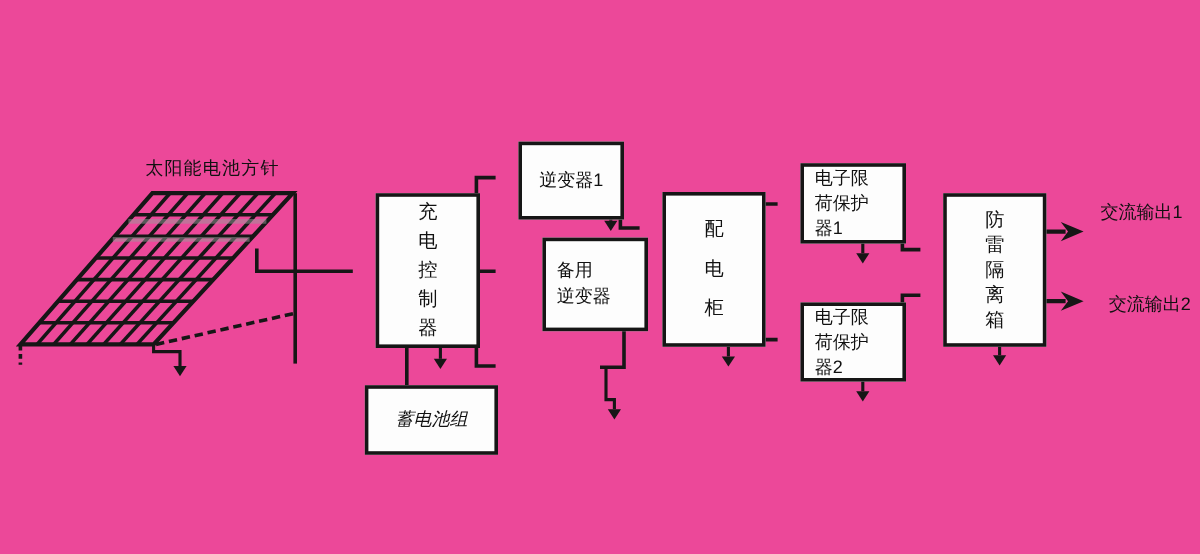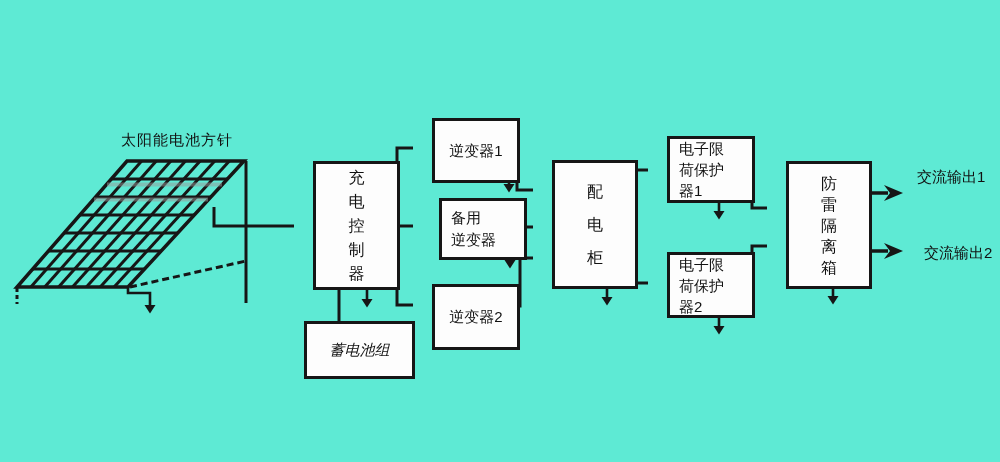--- a/index.html
+++ b/index.html
@@ -1,17 +1,17 @@
 <!DOCTYPE html>
 <html><head>
 <meta charset="utf-8">
 <style>
   html,body{margin:0;padding:0;background:#ffffff;}
   .stage{
-    position:relative;width:1000px;height:462px;background:#5eead4;
+    position:relative;width:1000px;height:462px;background:#ec4899;
     font-family:"Liberation Sans","DejaVu Sans",sans-serif;color:#111;
     overflow:hidden;
   }
   .stage svg{position:absolute;left:0;top:0;}
   .box{
     position:absolute;box-sizing:border-box;border:3px solid #161616;
     background:#fdfdfd;display:flex;align-items:center;justify-content:center;margin-left:19px;
   }
   .bl{font-size:15px;white-space:pre-line;line-height:22px;}
   .vlabel{font-size:16px;white-space:pre-line;text-align:center;}
@@ -102,28 +102,25 @@
   </div>
 
   <div class="box" style="left:285px;top:321px;width:111px;height:58px;font-style:italic;">
     <span class="bl">蓄电池组</span>
   </div>
 
   <div class="box" style="left:413px;top:118px;width:88px;height:65px;">
     <span class="bl">逆变器1</span>
   </div>
 
-  <div class="box left-pad" style="left:420px;top:198px;width:88px;height:62px;">
+  <div class="box left-pad" style="left:433px;top:198px;width:88px;height:78px;">
     <span class="bl">备用
 逆变器</span>
   </div>
 
-  <div class="box" style="left:413px;top:284px;width:88px;height:66px;">
-    <span class="bl">逆变器2</span>
-  </div>
 
   <div class="box" style="left:533px;top:160px;width:86px;height:129px;">
     <span class="vlabel lh33">配
 电
 柜</span>
   </div>
 
   <div class="box left-pad" style="left:648px;top:136px;width:88px;height:67px;">
     <span class="bl" style="line-height:21px;">电子限
 荷保护

